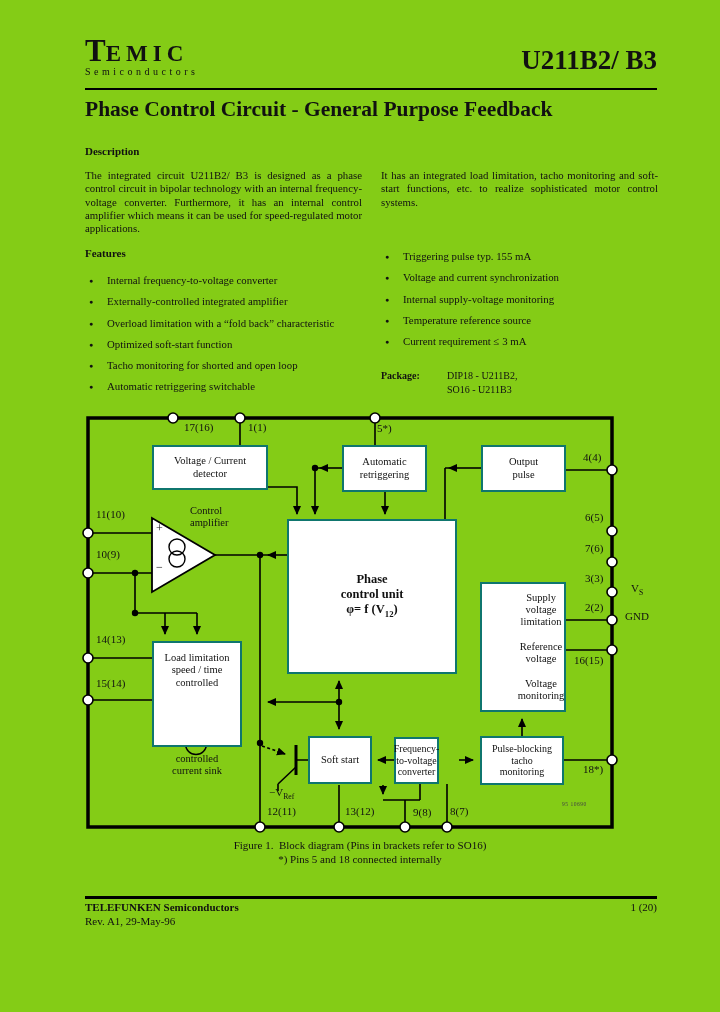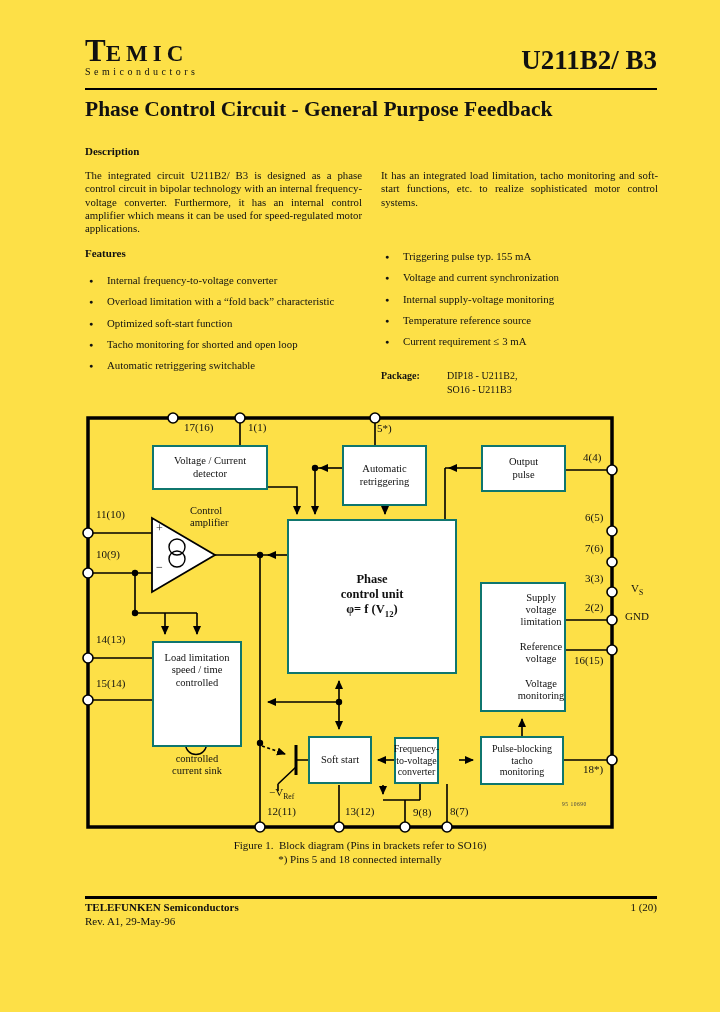--- a/index.html
+++ b/index.html
@@ -1,16 +1,16 @@
 <!DOCTYPE html>
 <html><head>
 <meta charset="utf-8">
 <style>
   html,body{margin:0;padding:0;background:#e8e8e8;}
-  .page{position:relative;width:720px;height:1012px;background:#fde047;margin:0 auto;
+  .page{position:relative;width:720px;height:1012px;background:#84cc16;margin:0 auto;
         font-family:"Liberation Serif","DejaVu Serif",serif;color:#111;overflow:hidden;}
   .abs{position:absolute;}
   .b{font-weight:bold;}
   .rule{position:absolute;background:#000;}
   .para{position:absolute;font-size:10.8px;line-height:13.3px;text-align:justify;}
   .h2{position:absolute;font-size:11px;font-weight:bold;}
   ul.feat{position:absolute;margin:0;padding:0;list-style:none;font-size:10.8px;line-height:13px;}
   ul.feat li{position:relative;padding-left:22px;margin-bottom:8.3px;}
   ul.feat li::before{content:"●";position:absolute;left:4px;top:1px;font-size:7px;}
   .blk{position:absolute;border:2px solid #0f766e;background:#fff;box-sizing:border-box;
@@ -34,20 +34,21 @@
   <div class="rule" style="left:85px;top:88px;width:572px;height:2px;"></div>
   <div class="abs b" style="left:85px;top:97px;font-size:21.5px;">Phase Control Circuit - General Purpose Feedback</div>
 
   <div class="h2" style="left:85px;top:145px;">Description</div>
   <div class="para" style="left:85px;top:169px;width:277px;">The integrated circuit U211B2/ B3 is designed as a phase control circuit in bipolar technology with an internal frequency-voltage converter. Furthermore, it has an internal control amplifier which means it can be used for speed-regulated motor applications.</div>
   <div class="para" style="left:381px;top:169px;width:277px;">It has an integrated load limitation, tacho monitoring and soft-start functions, etc. to realize sophisticated motor control systems.</div>
 
   <div class="h2" style="left:85px;top:247px;">Features</div>
   <ul class="feat" style="left:85px;top:274px;width:292px;">
     <li>Internal frequency-to-voltage converter</li>
+    <li>Externally-controlled integrated amplifier</li>
     <li>Overload limitation with a “fold back” characteristic</li>
     <li>Optimized soft-start function</li>
     <li>Tacho monitoring for shorted and open loop</li>
     <li>Automatic retriggering switchable</li>
   </ul>
   <ul class="feat" style="left:381px;top:250px;width:285px;">
     <li>Triggering pulse typ. 155 mA</li>
     <li>Voltage and current synchronization</li>
     <li>Internal supply-voltage monitoring</li>
     <li>Temperature reference source</li>
@@ -141,21 +142,21 @@
         <circle cx="135" cy="573" r="3.2"></circle>
         <circle cx="135" cy="613" r="3.2"></circle>
       <circle cx="260" cy="555" r="3.2"></circle>
         <circle cx="260" cy="743" r="3.2"></circle>
         <circle cx="339" cy="702" r="3.2"></circle>
     </g>
   </svg>
 
   <div class="blk" style="left:152px;top:445px;width:116px;height:45px;">Voltage / Current
 detector</div>
-  <div class="blk" style="left:342px;top:445px;width:85px;height:61px;">Automatic
+  <div class="blk" style="left:342px;top:445px;width:85px;height:47px;">Automatic
 retriggering</div>
   <div class="blk" style="left:481px;top:445px;width:85px;height:47px;">Output
 pulse</div>
   <div class="blk b pcu-text" style="left:287px;top:519px;width:170px;height:155px;font-size:12.5px;flex-direction:column;white-space:normal;">
     <div>Phase</div>
     <div>control unit</div>
     <div><span>φ= f (V</span><sub>12</sub><span>)</span></div>
   </div>
   <div class="blk" style="left:480px;top:582px;width:86px;height:130px;padding-left:36px;">Supply
 voltage

